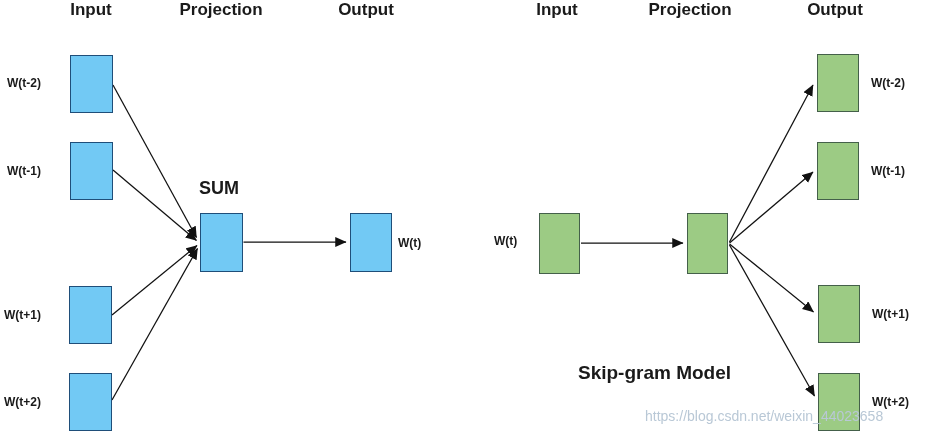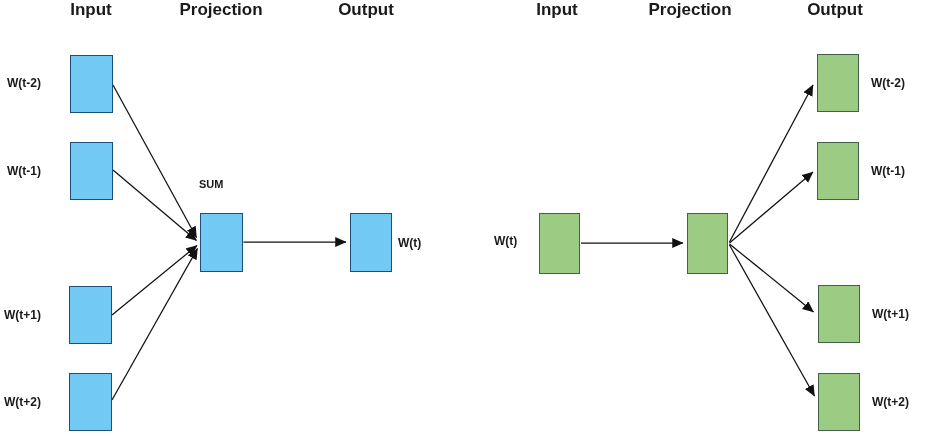--- a/index.html
+++ b/index.html
@@ -9,21 +9,21 @@
   }
   .hdr{
     position:absolute;top:0;transform:translateX(-50%);
     font-size:17px;font-weight:600;white-space:nowrap;
   }
   .box{position:absolute;box-sizing:border-box;border:1.4px solid #333;}
   .blue{background:#72c9f4;border-color:#1f4e79;}
   .green{background:#9ccb84;border-color:#44604a;}
   .wlabel{position:absolute;font-size:12px;font-weight:600;white-space:nowrap;line-height:20px;}
   .caption{position:absolute;font-size:19px;font-weight:600;white-space:nowrap;}
-  .sum{position:absolute;font-size:11px;font-weight:600;}
+  .sum{position:absolute;font-size:18px;font-weight:600;}
   svg.wires{position:absolute;left:0;top:0;pointer-events:none;}
   .wm-credit{
     position:absolute;left:733px;top:379px;font-size:24px;font-weight:600;
     letter-spacing:1px;color:rgba(135,138,142,0.82);white-space:nowrap;z-index:5;
   }
   .wm-url{
     position:absolute;left:645px;top:408px;font-size:14px;
     color:#b9c8d6;white-space:nowrap;z-index:5;
   }
   
@@ -92,15 +92,17 @@
 
   <div class="box green b-so0" style="background: rgb(156, 203, 132); border-color: rgb(68, 96, 74);"></div>
   <div class="wlabel" style="left:871px;top:73px">W(t-2)</div>
   <div class="box green b-so1" style="background: rgb(156, 203, 132); border-color: rgb(68, 96, 74);"></div>
   <div class="wlabel" style="left:871px;top:161px">W(t-1)</div>
   <div class="box green b-so2" style="background: rgb(156, 203, 132); border-color: rgb(68, 96, 74);"></div>
   <div class="wlabel" style="left:872px;top:304px">W(t+1)</div>
   <div class="box green b-so3" style="background: rgb(156, 203, 132); border-color: rgb(68, 96, 74);"></div>
   <div class="wlabel" style="left:872px;top:392px">W(t+2)</div>
 
+  <div class="caption" style="left:578px;top:362px">Skip-gram Model</div>
 
+  <div class="wm-url" style="color: rgb(185, 200, 214);">https://blog.csdn.net/weixin_44023658</div>
 
 </div>
 
 </body></html>

